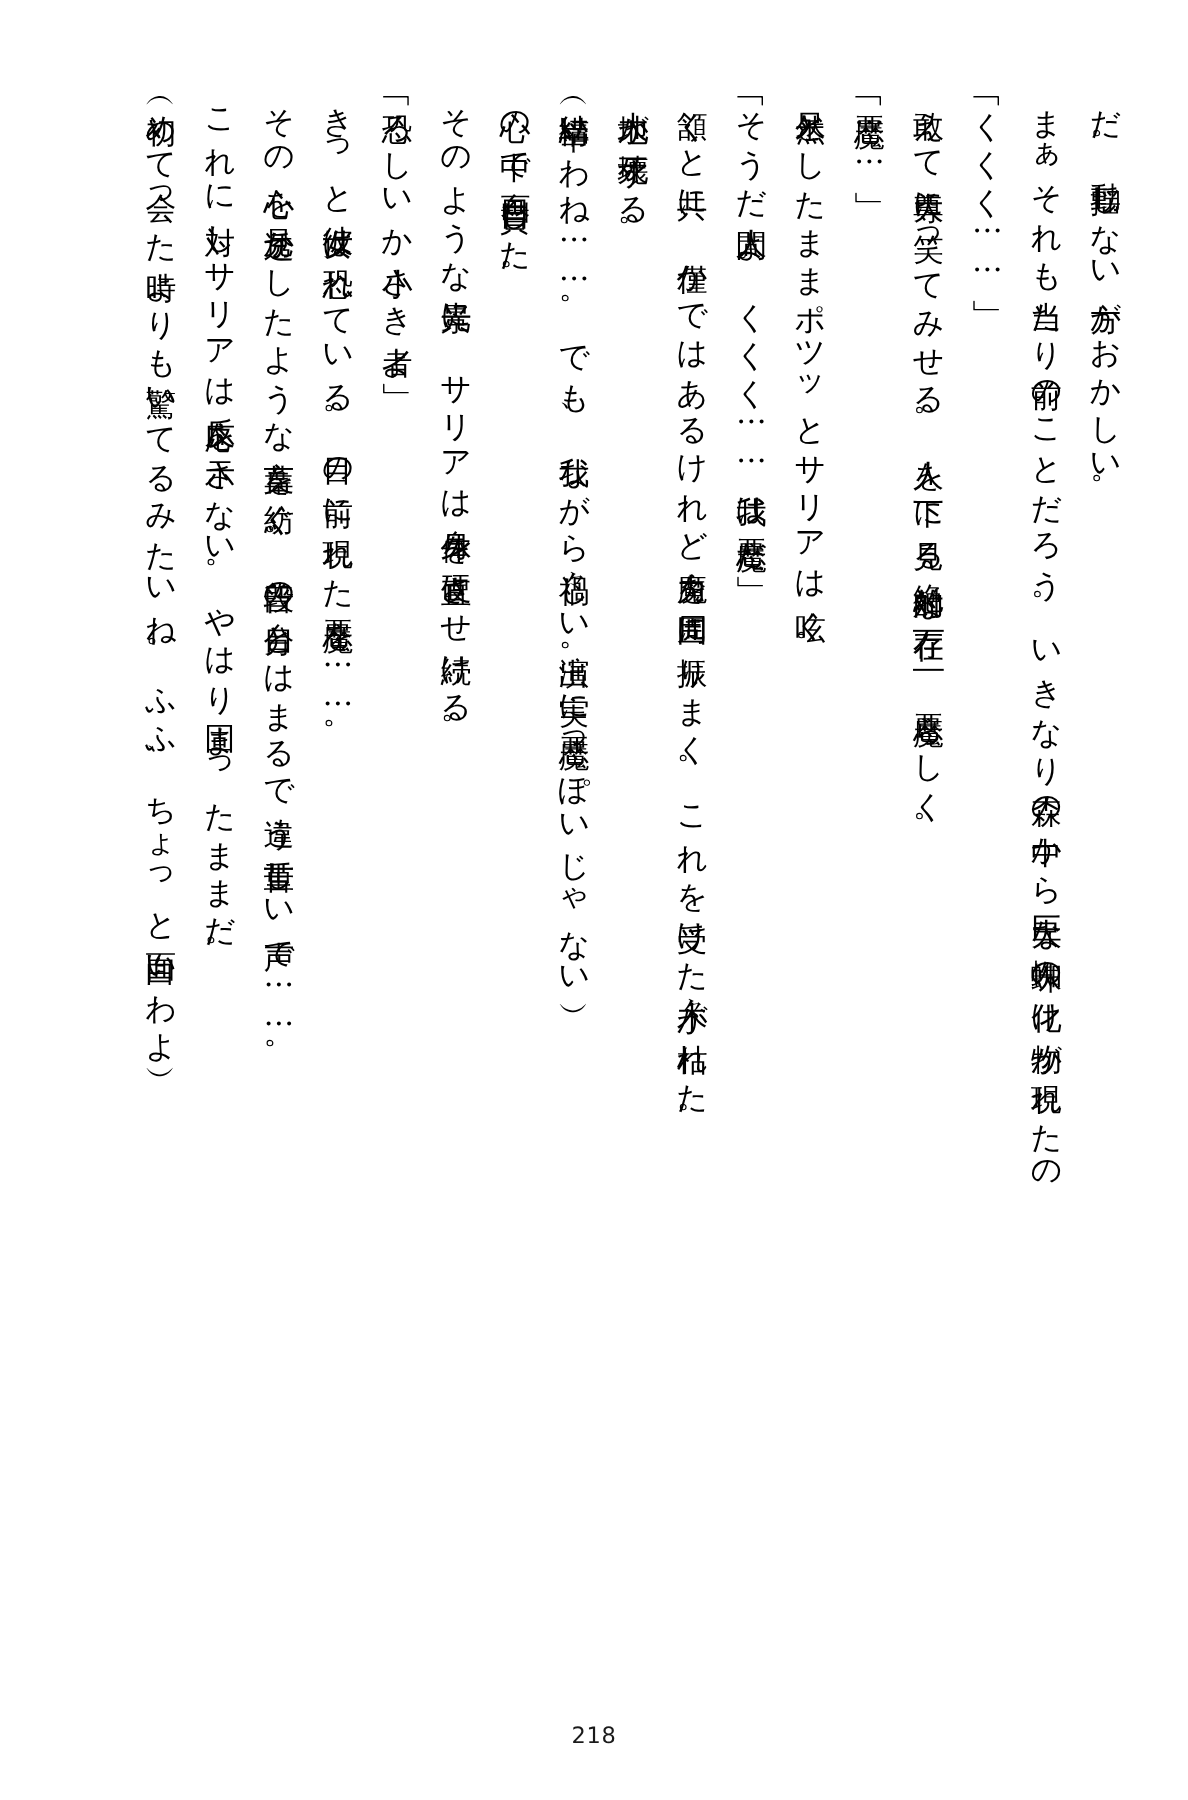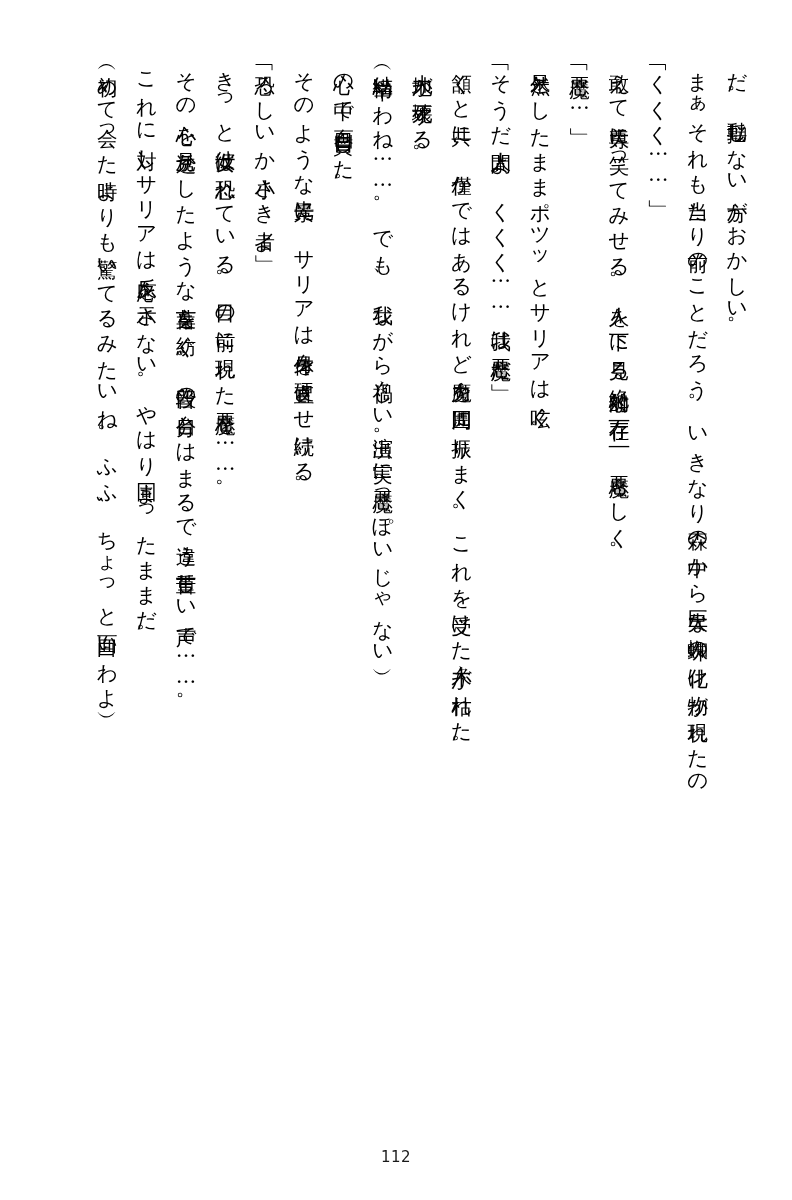--- a/index.html
+++ b/index.html
@@ -76,15 +76,15 @@
     <p>（結構辛いわね……。でも、我ながら禍々しい演出。実に悪魔っぽいじゃない）</p>
     <p>心の中で自画自賛した。</p>
     <p>そのような光景に、サリアは身体を硬直させ続ける。</p>
     <p>「恐ろしいか小さき者よ」</p>
     <p>きっと彼女は恐れている。目の前に現れた悪魔を……。</p>
     <p>その心を見透かしたような言葉を紡ぐ。普段の自分とはまるで違う重苦しい声で……。</p>
     <p>これに対しサリアは反応を示さない。やはり固まったままだ。</p>
     <p>（初めて会った時よりも驚いてるみたいね。ふふ、ちょっと面白いわよ）</p>
   </div>
 
-  <div class="page-number">112</div>
+  <div class="page-number">218</div>
 
 </div>
 
 </body></html>

